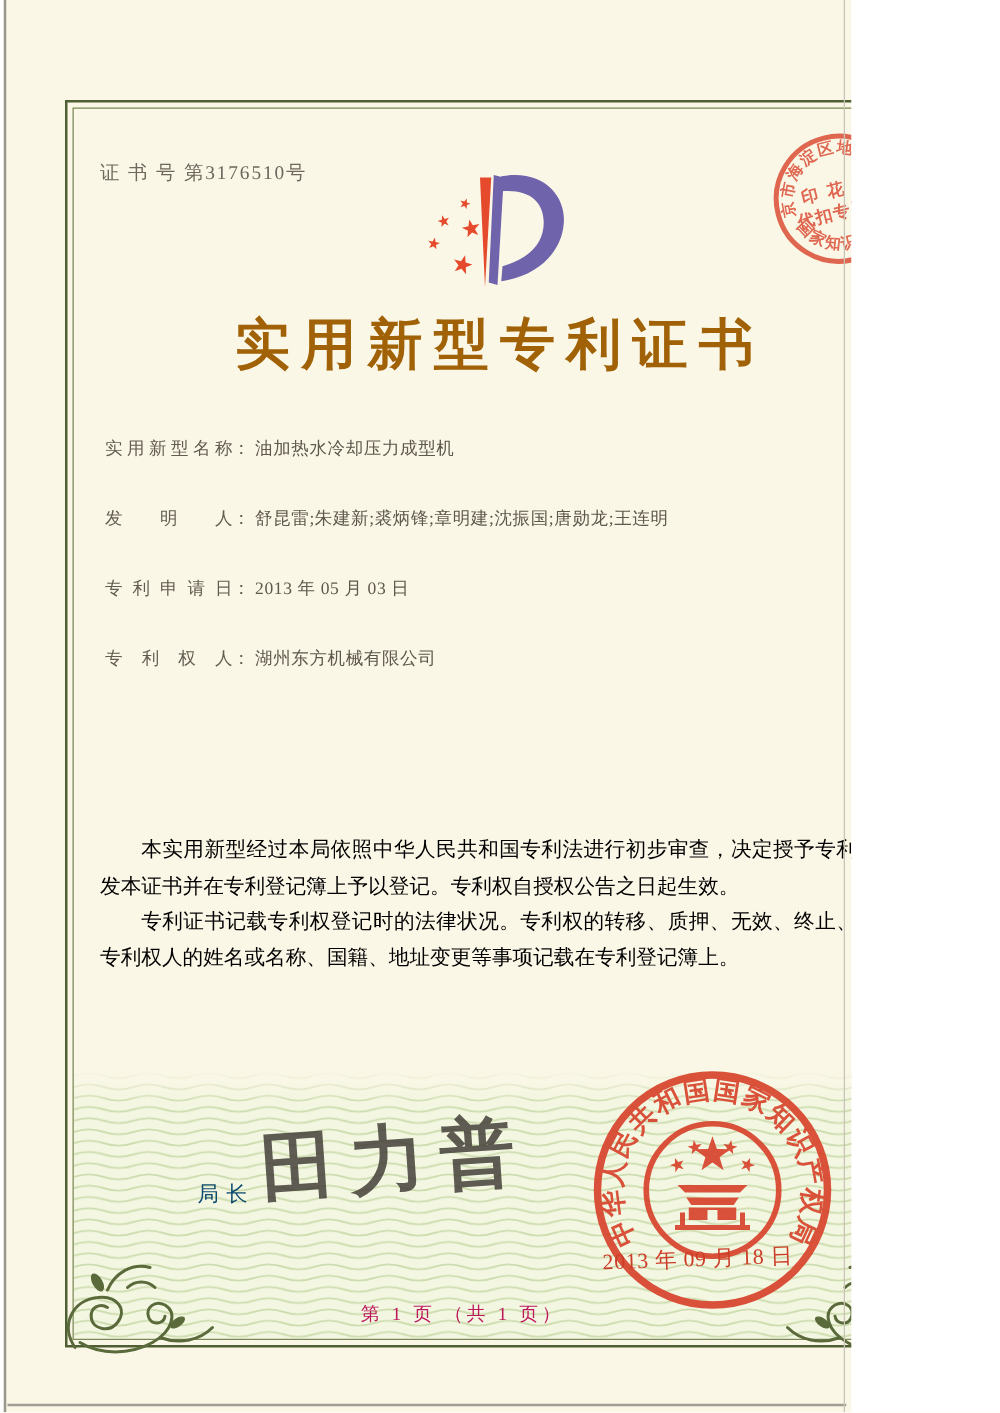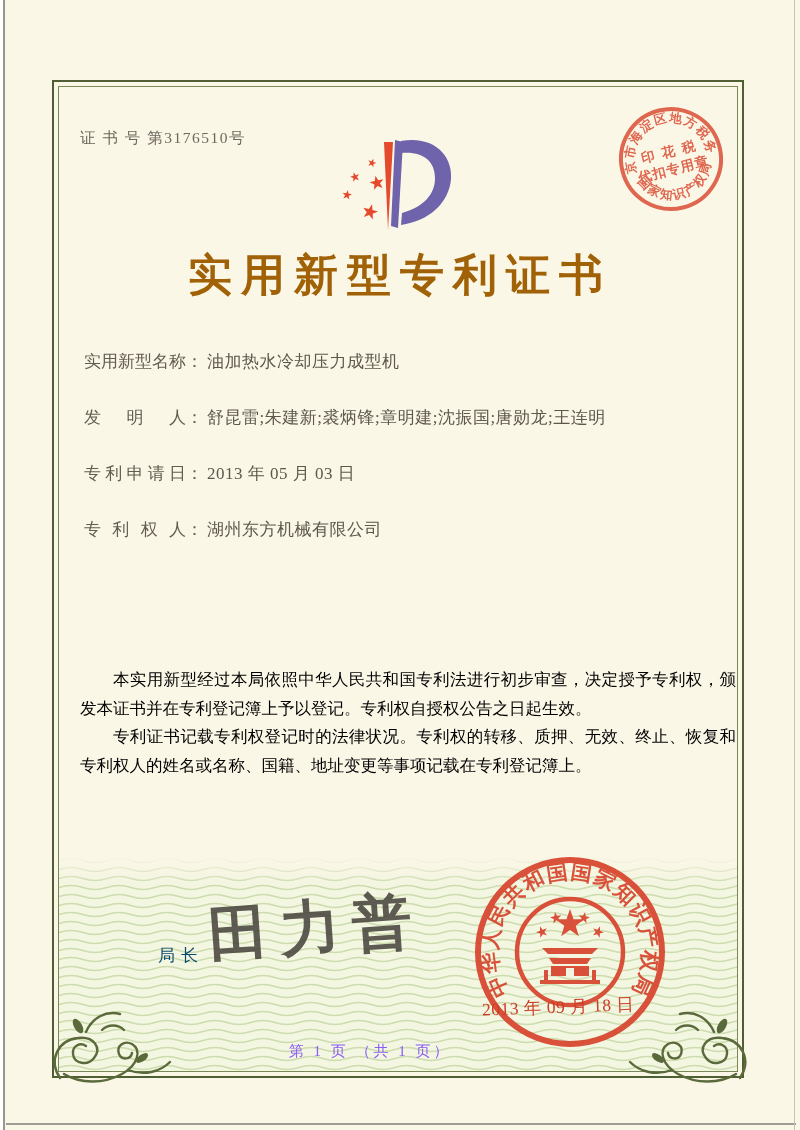--- a/index.html
+++ b/index.html
@@ -1,17 +1,17 @@
 <!DOCTYPE html>
 <html><head>
 <meta charset="utf-8">
 <style>
   html,body{margin:0;padding:0;background:#ffffff;}
   .page{
-    position:relative;width:800px;height:1130px;overflow:hidden;
+    position:relative;width:681px;height:1130px;overflow:hidden;
     background:#fbf7e7;
     font-family:"Liberation Serif","DejaVu Serif",serif;
   }
   
   .edge-left{position:absolute;left:3px;top:0;bottom:0;width:2px;background:#777770;opacity:.75;}
   .edge-left-white{position:absolute;left:0;top:0;bottom:0;width:3px;background:#ffffff;}
   .edge-bottom{position:absolute;left:6px;right:4px;top:1123px;height:2px;background:#88867e;opacity:.8;}
   .edge-right{position:absolute;right:5px;top:0;bottom:0;width:1px;background:#c7c4b6;}
   
   .frame-outer{position:absolute;left:52px;top:80px;width:692px;height:998px;
@@ -23,40 +23,40 @@
   .flourish{position:absolute;width:130px;height:90px;}
   .flourish.bl{left:46px;top:1000px;}
   .flourish.br{left:624px;top:1000px;transform:scaleX(-1);}
   
   .cert-no{position:absolute;left:80px;top:128px;font-size:15.5px;color:#6e675d;letter-spacing:1.5px;}
   .logo{position:absolute;left:325px;top:133px;}
   .tax-stamp{position:absolute;left:606px;top:94px;transform:rotate(-14deg);opacity:.92;}
   .doc-title{position:absolute;left:0;top:246px;width:800px;text-align:center;
     font-size:44px;font-weight:700;letter-spacing:9px;color:#a16207;}
   
-  .fields{position:absolute;left:84px;top:350px;width:650px;font-size:17px;color:#635c51;}
+  .fields{position:absolute;left:84px;top:350px;width:650px;font-size:14px;color:#635c51;}
   .frow{height:56px;}
   .flabel{display:inline-block;width:102px;text-align:justify;text-align-last:justify;vertical-align:top;}
   .fcolon{display:inline-block;margin-right:4px;}
   .fvalue{letter-spacing:.5px;color:#5e574c;}
   
   .body-text{position:absolute;left:80px;top:666px;width:656px;font-size:16.5px;
     line-height:28.5px;text-align:justify;color:#000000;}
   .body-text p{margin:0;text-indent:2em;}
   
   .sig-role{position:absolute;left:158px;top:944px;font-size:17px;letter-spacing:6px;color:#0c4a6e;}
   .sig-name{position:absolute;left:208px;top:888px;font-size:60px;font-weight:700;color:#45403a;
     letter-spacing:12px;transform:rotate(-4deg);opacity:.85;white-space:nowrap;}
   
   .official-seal{position:absolute;left:470px;top:852px;opacity:.93;}
   .seal-date{position:absolute;left:482px;top:994px;width:200px;font-size:17.5px;
     color:#cc3d28;letter-spacing:.5px;transform:rotate(-2deg);white-space:nowrap;}
   
   .footer{position:absolute;left:0;top:1042px;width:740px;text-align:center;
-    font-size:15px;letter-spacing:3px;color:#8b5cf6;}
+    font-size:15px;letter-spacing:3px;color:#be185d;}
 </style>
 </head>
 <body>
 
 <div class="page">
 
   <svg class="band" width="678" height="215" viewBox="0 0 678 215">
     <defs>
       <pattern id="wv" width="48" height="9" patternUnits="userSpaceOnUse">
         <path d="M0,4.5 Q12,0.5 24,4.5 T48,4.5" fill="none" stroke="#ccdcae" stroke-width="1.4"></path>

